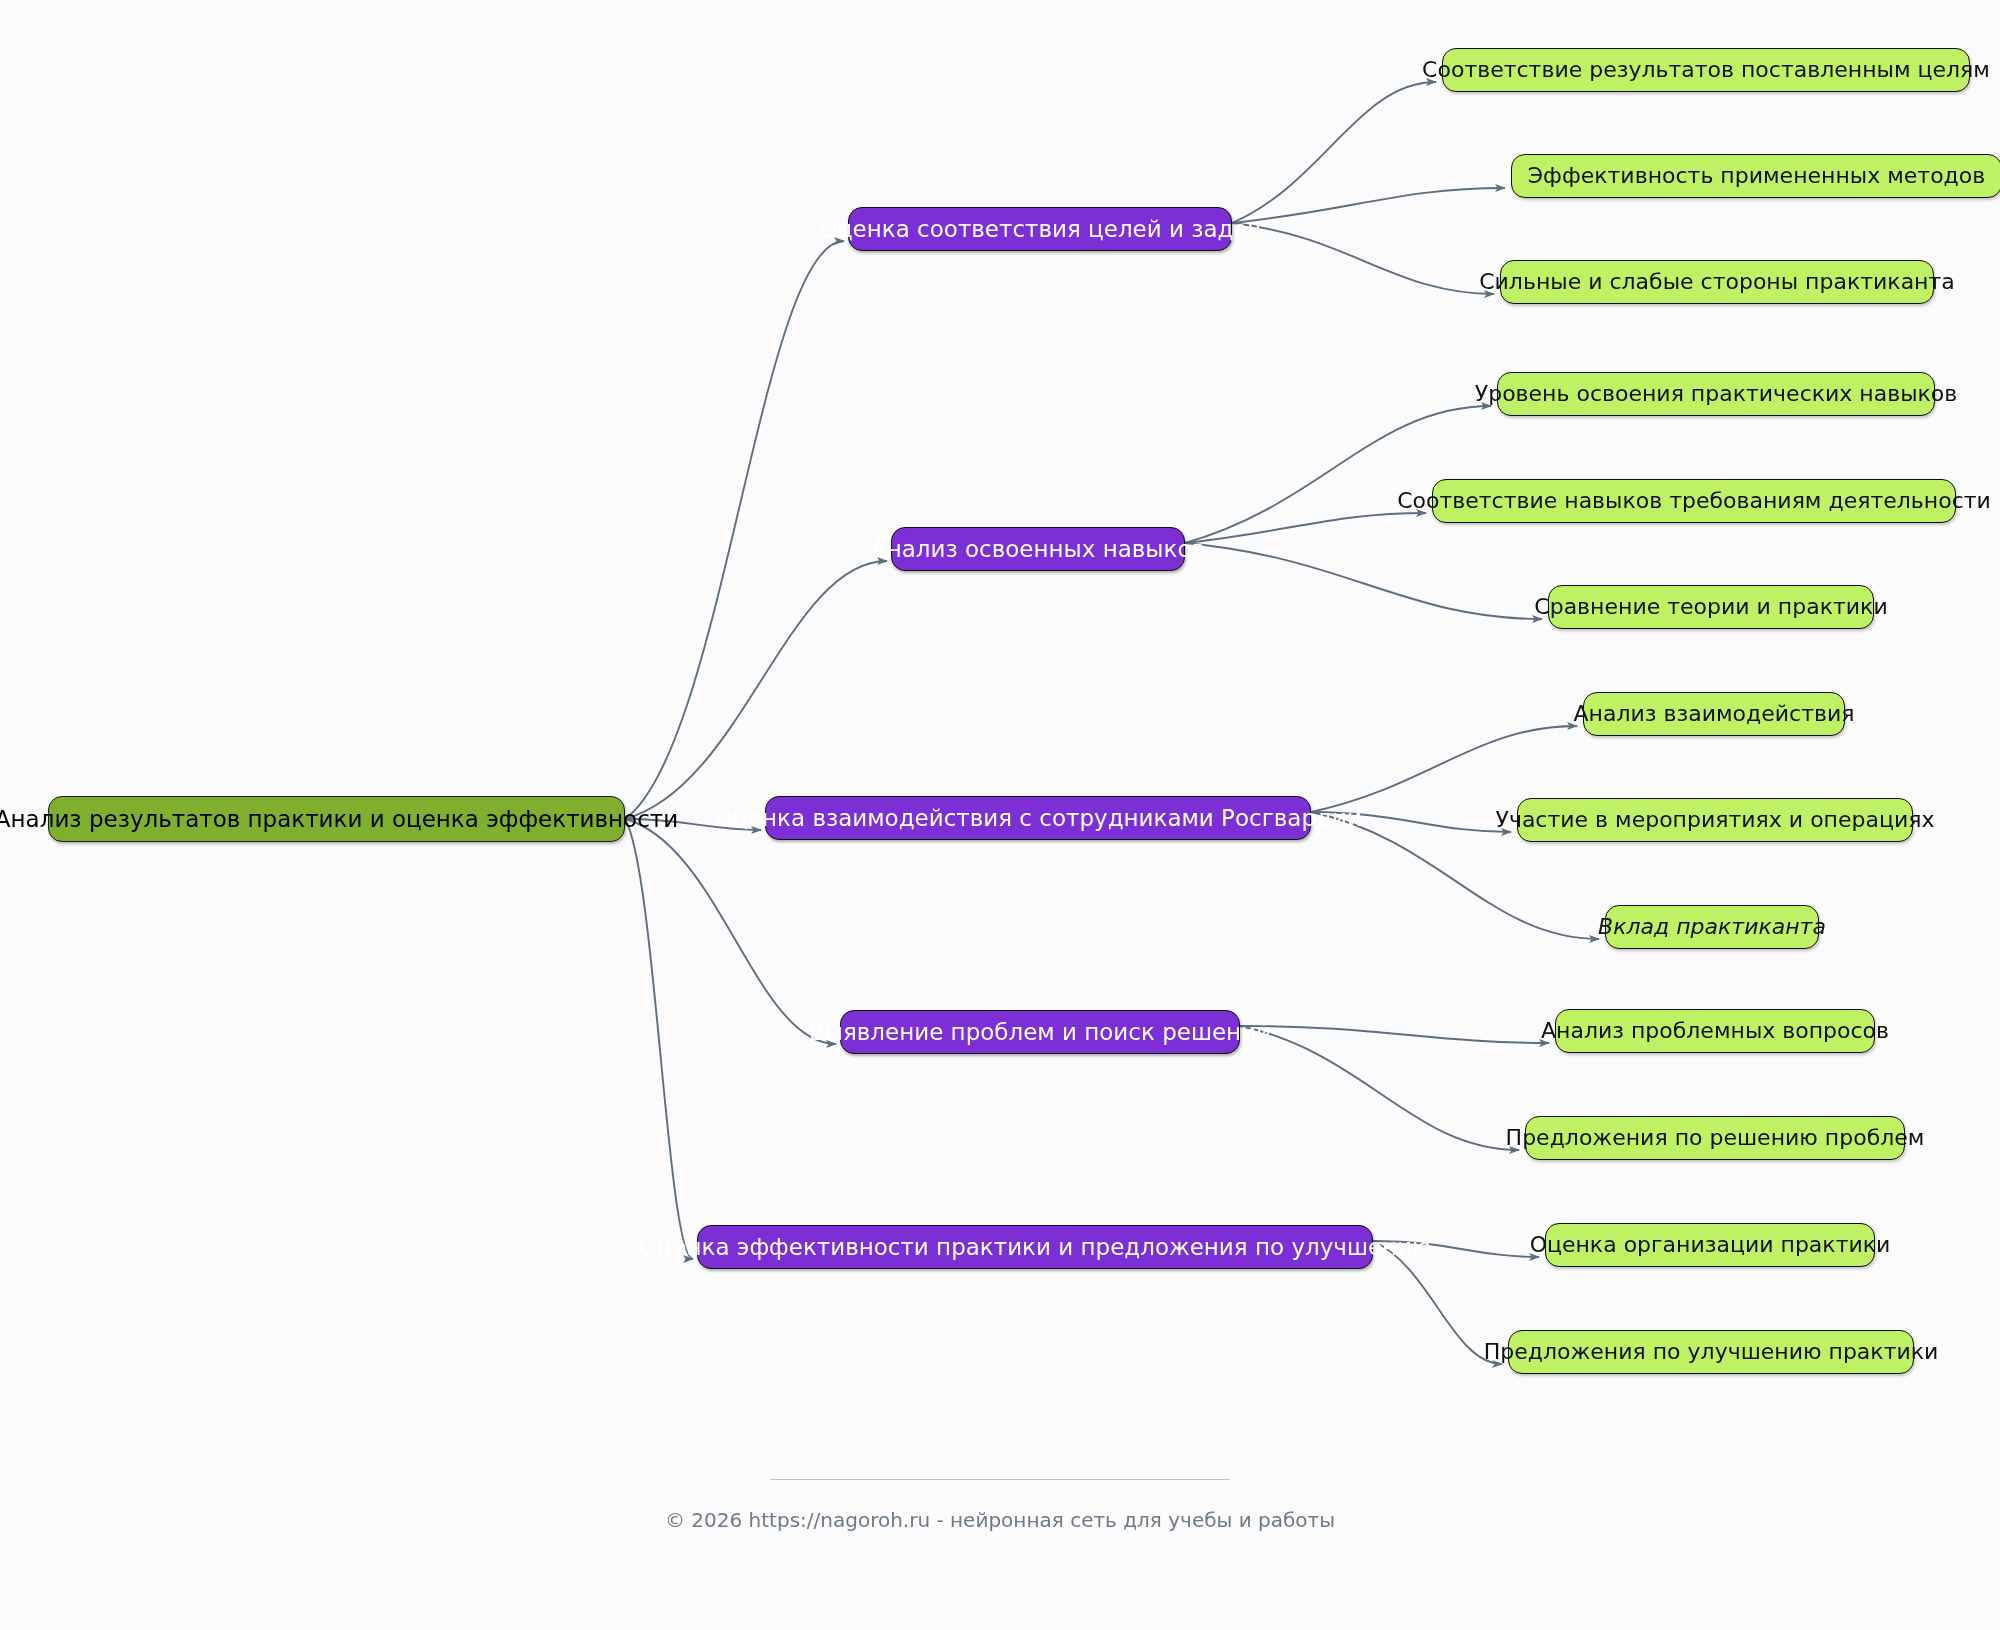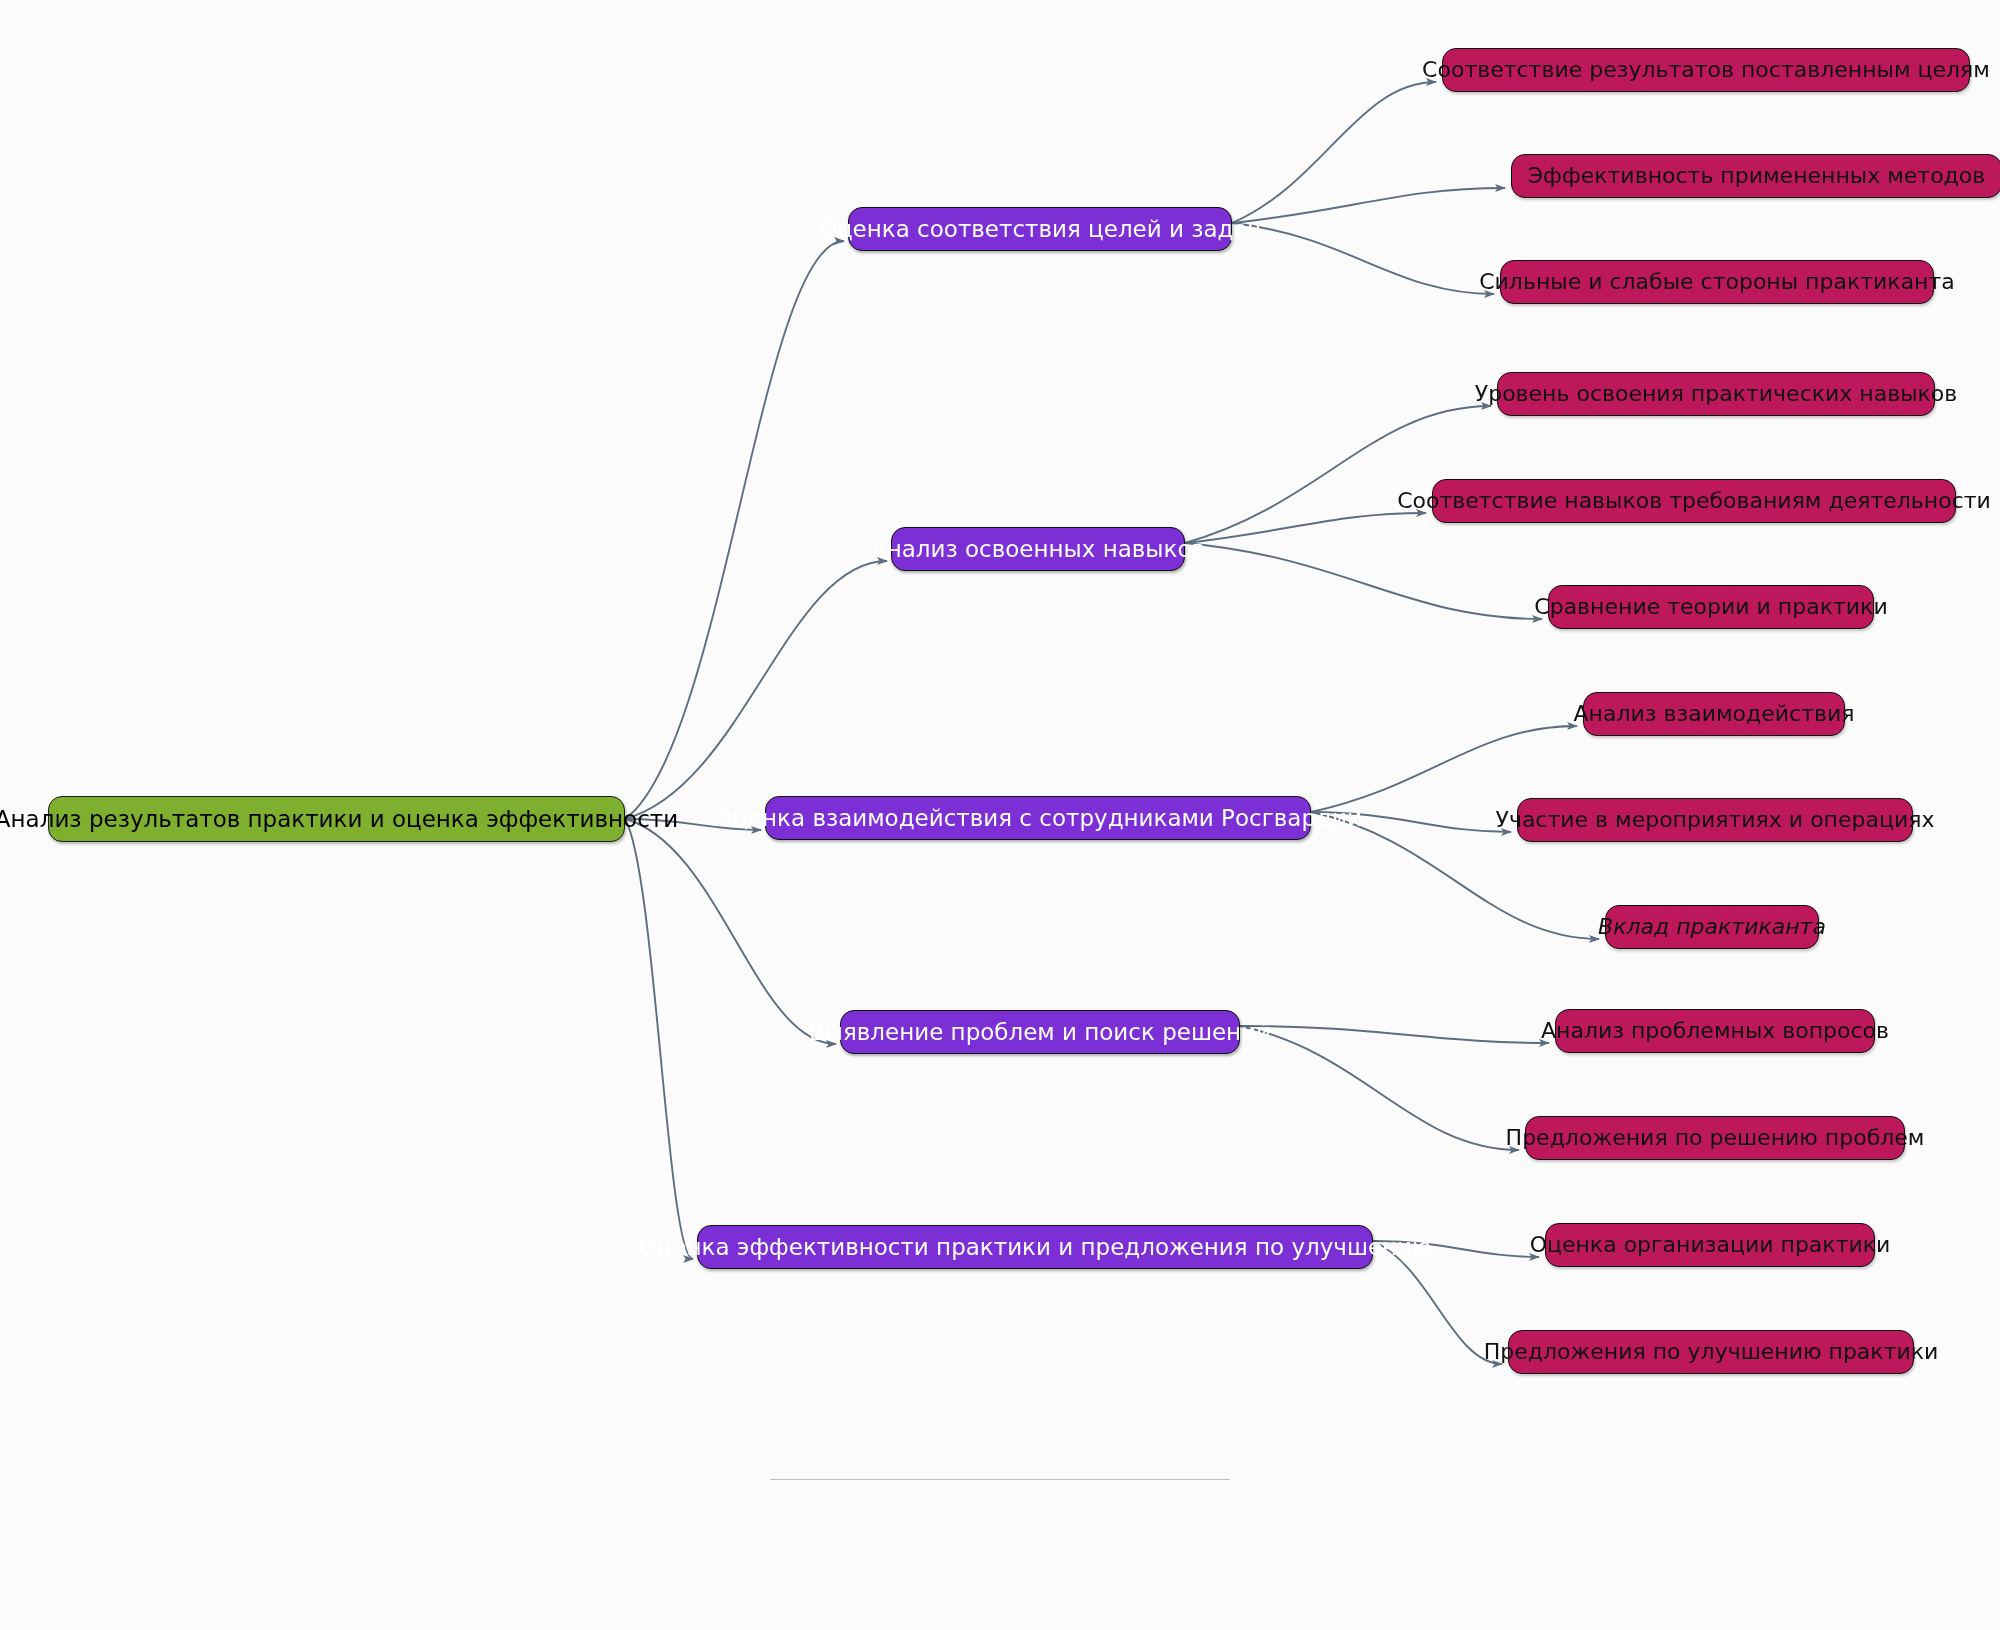--- a/index.html
+++ b/index.html
@@ -55,21 +55,21 @@
     background: #7B2FD4;
     border: 1.6px solid #111111;
     color: #ffffff;
     font-size: 23px;
     height: 44px;
     padding: 8px 16px;
     box-shadow: 1px 2px 3px rgba(0,0,0,0.30);
   }
 
   .node-leaf {
-    background: #be185d;
+    background: #bef264;
     border: 1.6px solid #0d0d0d;
     color: #111111;
     font-size: 22px;
     height: 44px;
     padding: 0 16px;
     box-shadow: 1px 2px 3px rgba(0,0,0,0.22);
   }
 
   #footer {
     position: absolute;
@@ -189,13 +189,14 @@
       </div>
       <div class="node node-leaf" style="left: 1508px; top: 1330px; width: 406px; height: 44px;">
         <span>Предложения по улучшению практики</span>
       </div>
     </div>
 
 </div>
 
 <div id="footer">
   <div id="footer-rule"></div>
+  <div id="footer-credit">© 2026 https://nagoroh.ru - нейронная сеть для учебы и работы</div>
 </div>
 
 </body></html>

